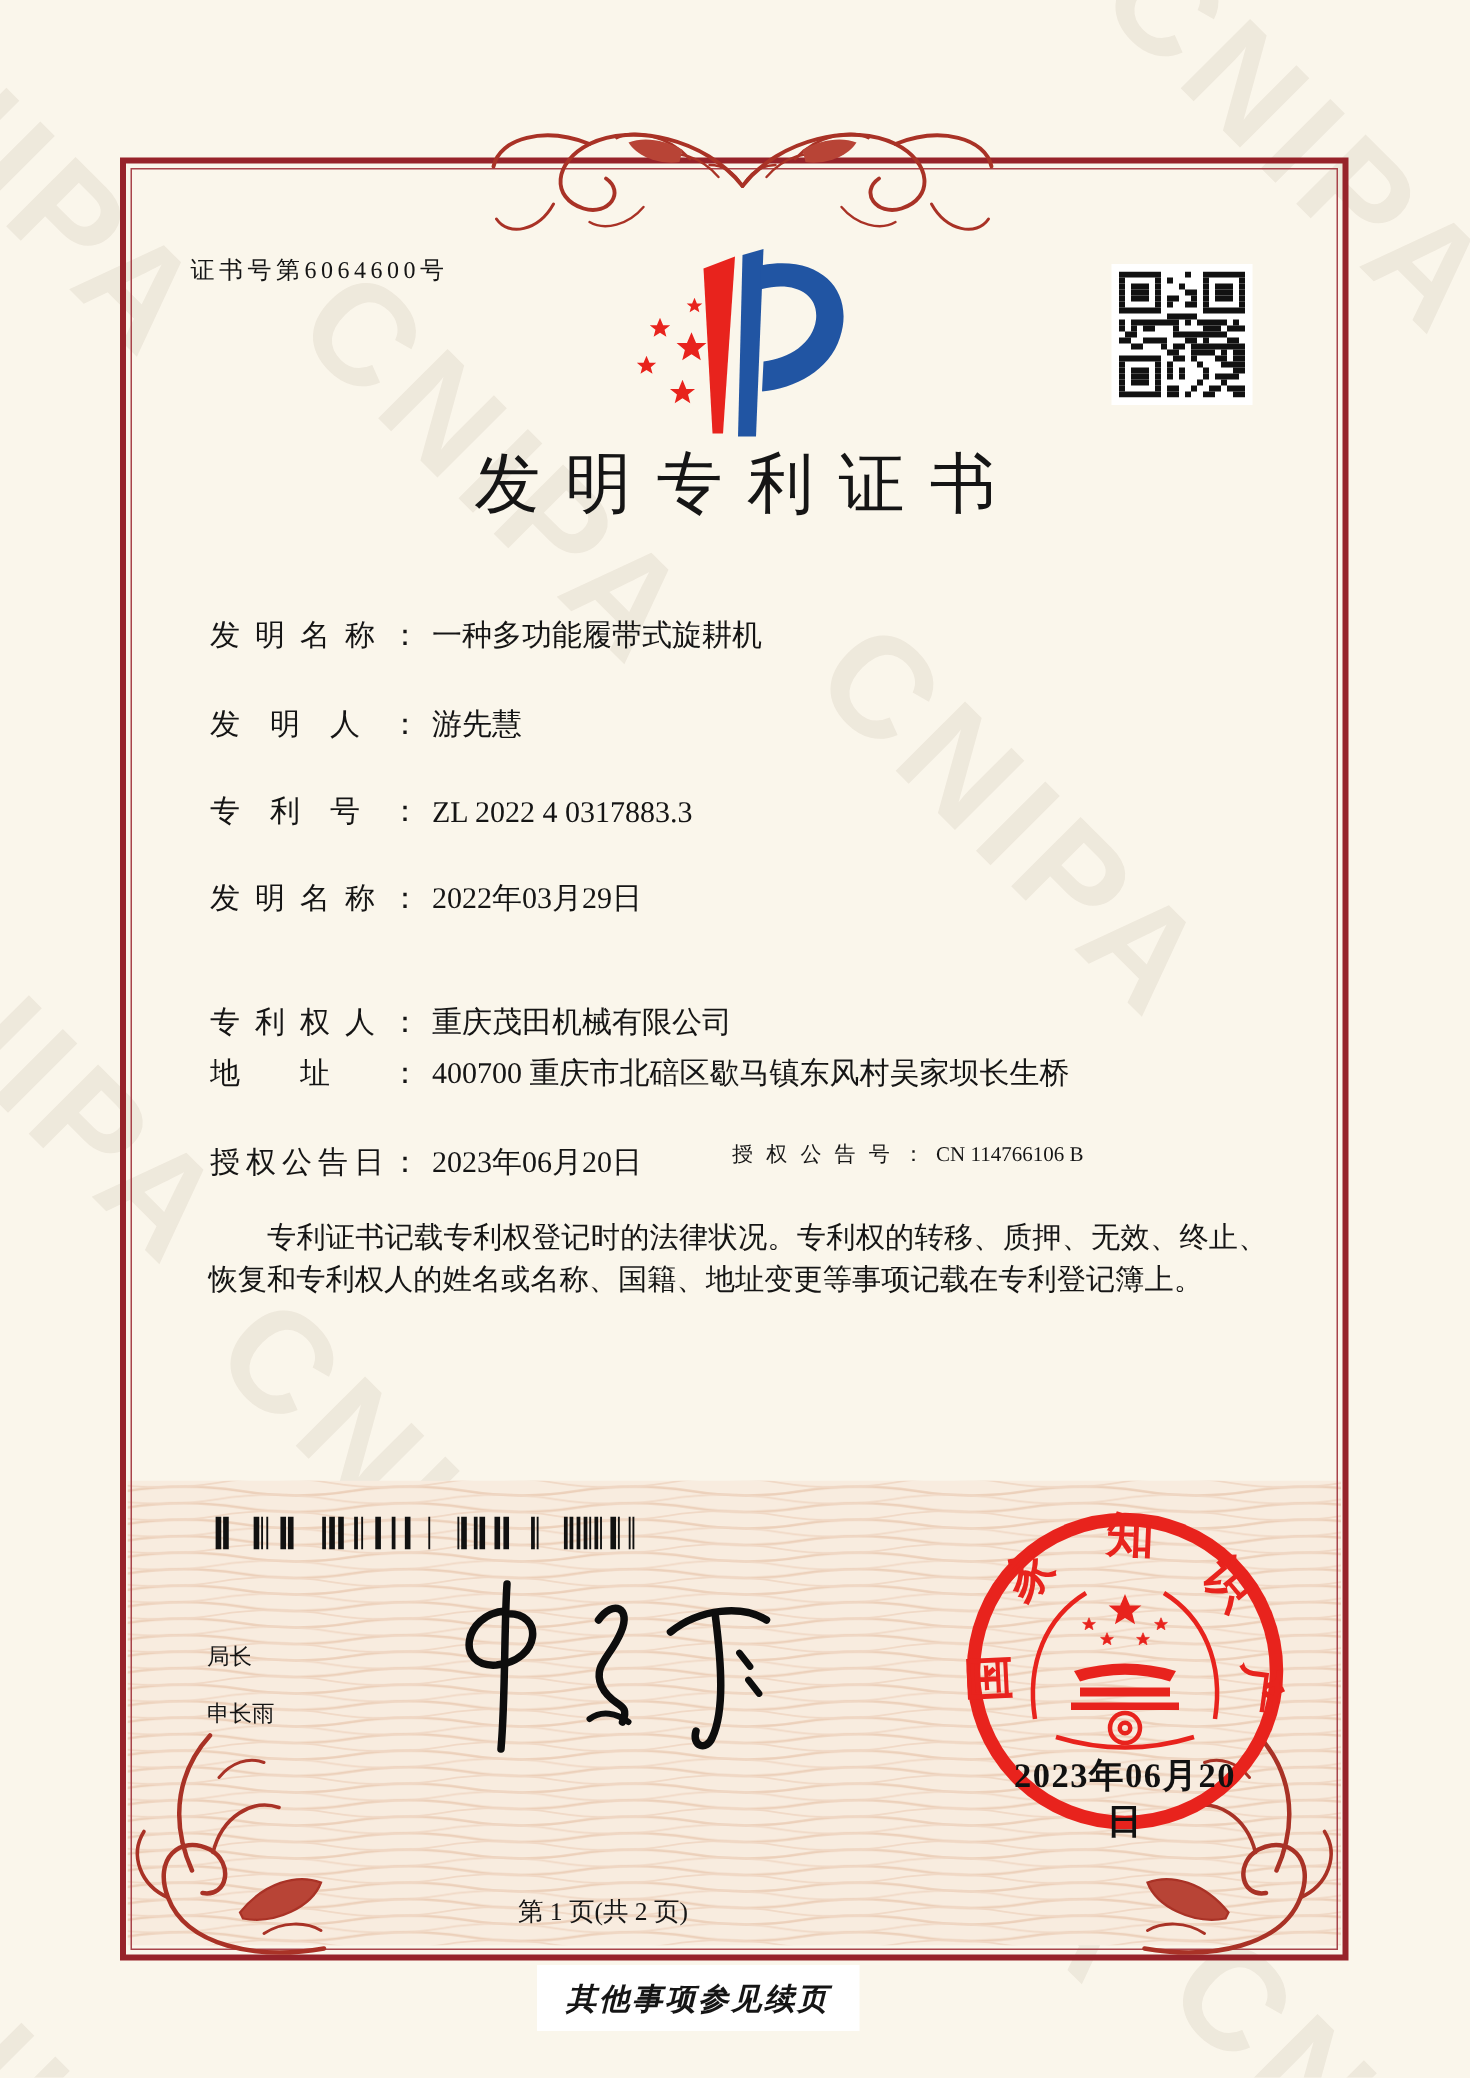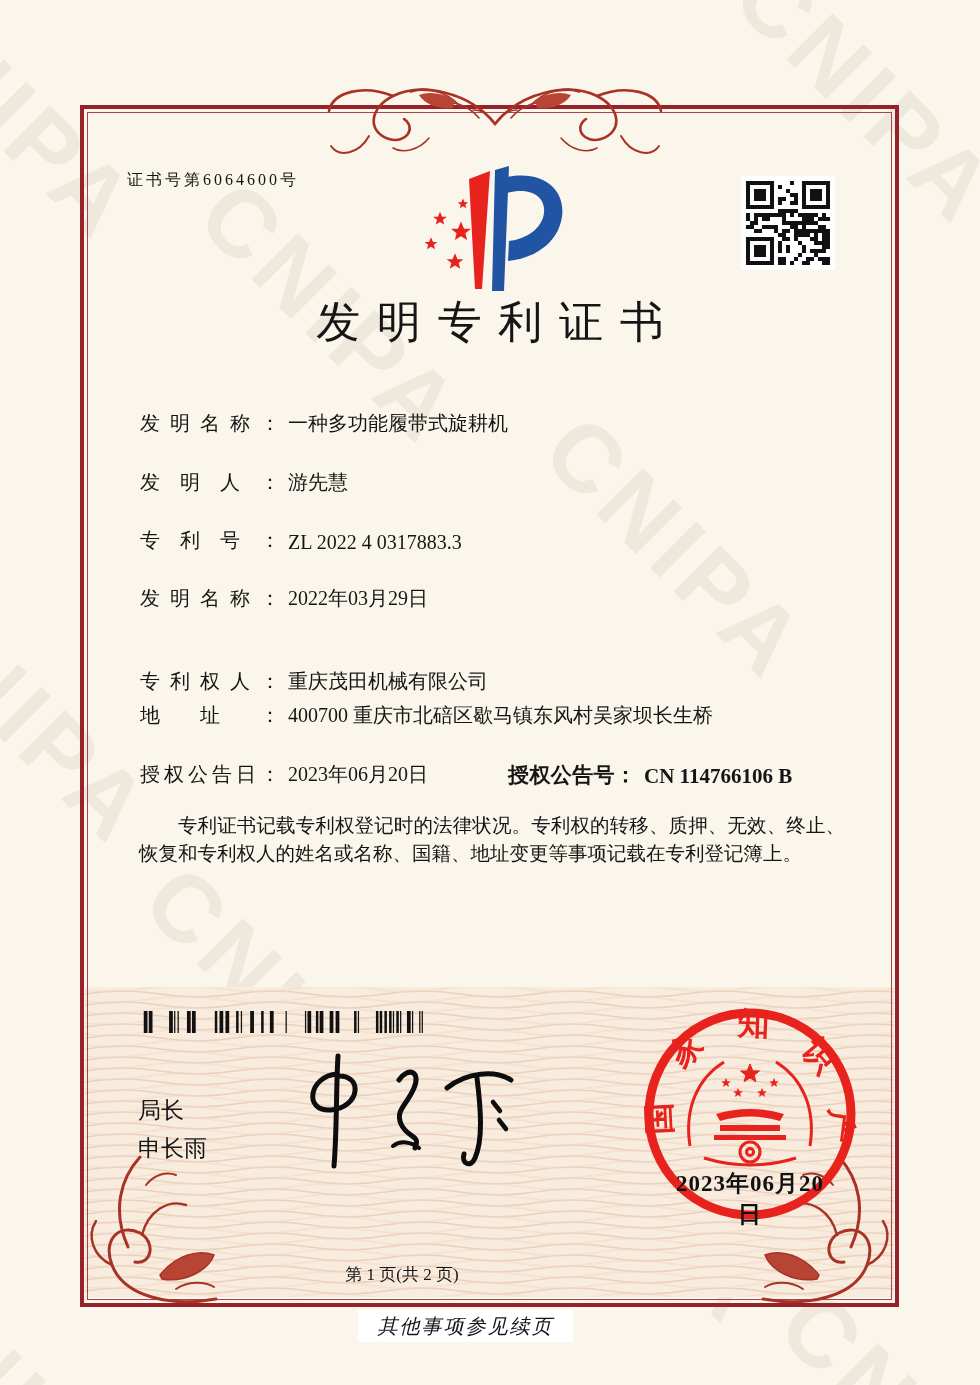--- a/index.html
+++ b/index.html
@@ -35,42 +35,42 @@
   .title{
     position:absolute;left:0;top:293px;width:980px;text-align:center;
     font-size:44px;font-weight:normal;letter-spacing:0.38em;text-indent:0.38em;z-index:5;
   }
   .frow{position:absolute;left:140px;font-size:20px;z-index:5;white-space:nowrap;}
   .flabel{
     display:inline-block;width:140px;text-align:justify;text-align-last:justify;
     vertical-align:bottom;
   }
   .fval{margin-left:8px;}
-  .frow2{position:absolute;left:508px;font-size:21px;z-index:5;white-space:nowrap;font-weight:bold;}
+  .frow2{position:absolute;left:488px;font-size:14px;z-index:5;white-space:nowrap;}
   .frow2 .flabel{width:128px;}
   .paras{
     position:absolute;left:139px;top:812px;width:706px;z-index:5;
     font-size:19.5px;line-height:27.5px;text-align:justify;
   }
   .paras p{margin:0 0 5px 0;text-indent:2em;}
   .barcode{position:absolute;left:140px;top:1011px;z-index:6;}
   .director{position:absolute;left:138px;z-index:6;
-    font-family:"Liberation Sans","DejaVu Sans",sans-serif;font-size:23px;}
+    font-family:"Liberation Sans","DejaVu Sans",sans-serif;font-size:15px;}
   .director.t1{top:1095px}.director.t2{top:1133px}
   .signature{position:absolute;left:283px;top:1052px;z-index:6;}
   .seal{position:absolute;left:632px;top:996px;width:236px;height:236px;z-index:7;}
   .seal-date{
     position:absolute;left:33px;top:172px;width:170px;text-align:center;
     font-size:23px;color:#111;font-weight:bold;letter-spacing:1px;
   }
   .page-info{position:absolute;left:0;top:1263px;width:804px;text-align:center;font-size:17px;z-index:5;}
   .cont-box{
-    position:absolute;left:358px;top:1310px;width:215px;height:32px;background:#ffffff;
+    position:absolute;left:358px;top:1310px;width:215px;height:44px;background:#ffffff;
     z-index:5;display:flex;align-items:center;justify-content:center;
-    font-size:20px;letter-spacing:2px;font-style:italic;
+    font-size:20px;letter-spacing:2px;font-style:italic;font-weight:bold;
   }
 </style>
 </head>
 <body>
 
 <span class="wm wm1">CNIPA</span>
 <span class="wm wm2">CNIPA</span>
 <span class="wm wm3">CNIPA</span>
 <span class="wm wm4">CNIPA</span>
 <span class="wm wm5">CNIPA</span>

